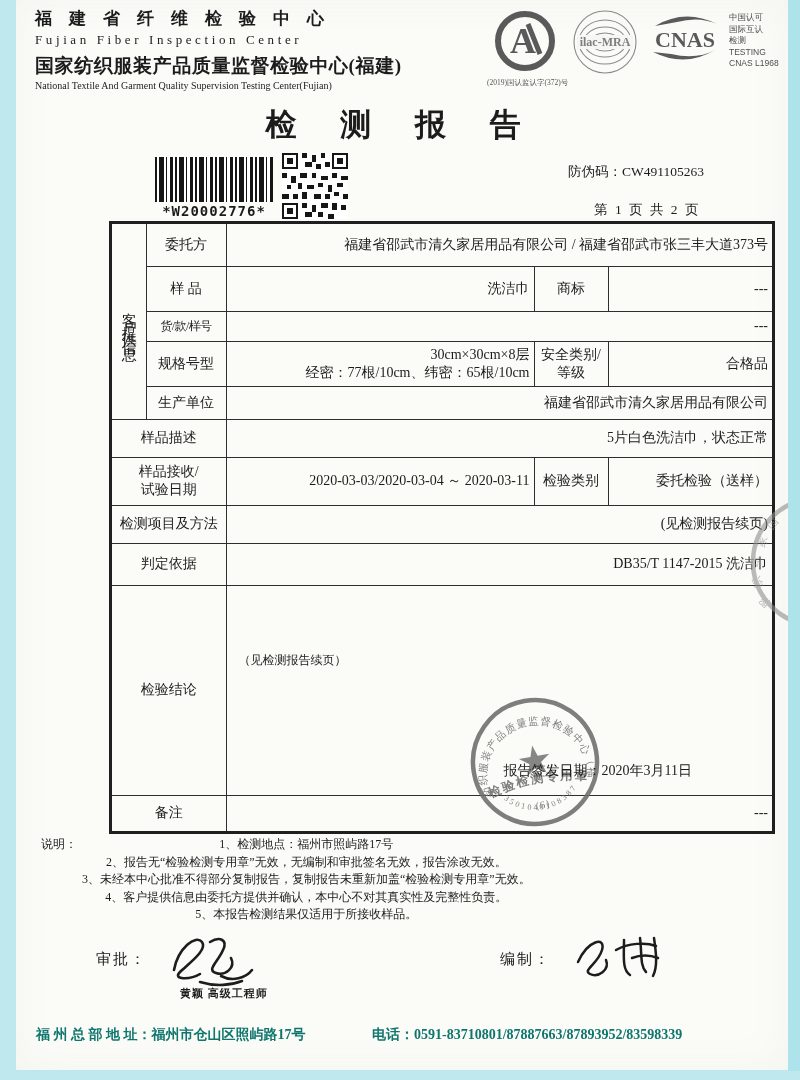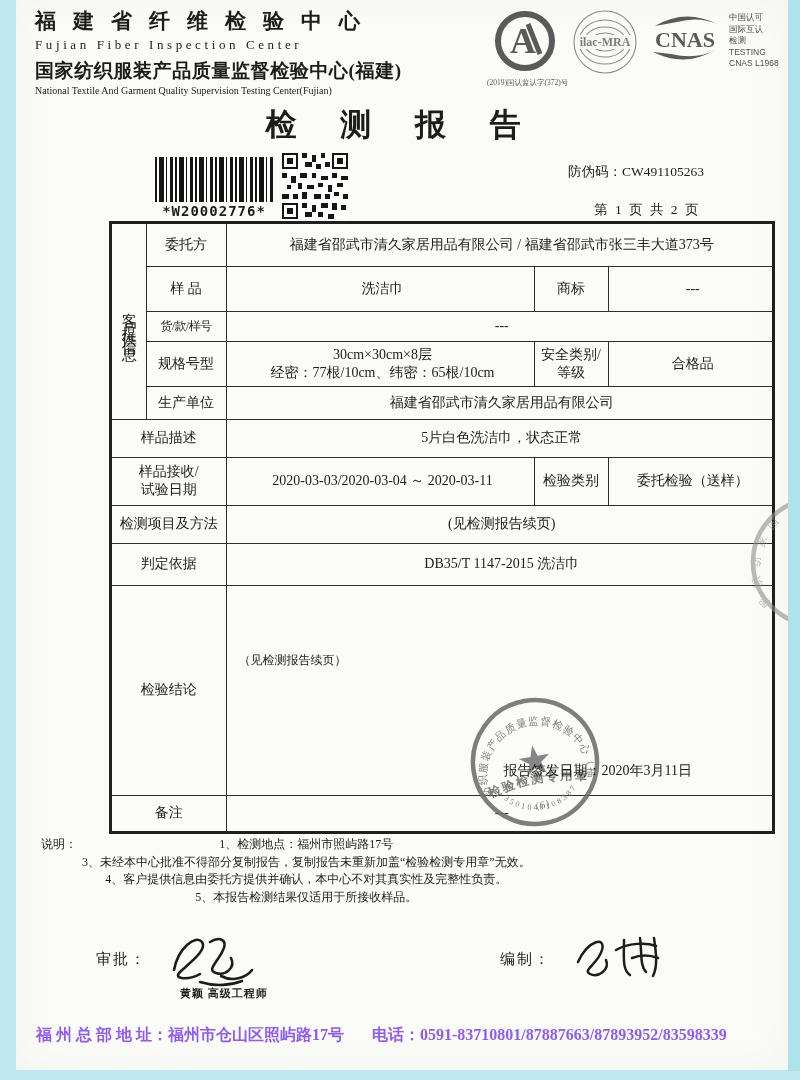--- a/index.html
+++ b/index.html
@@ -12,21 +12,21 @@
     overflow:hidden;
   }
   .page {
     position:absolute; left:16px; top:0; width:772px; height:1070px;
     background:#fbfbf8;
     overflow:hidden;
     box-shadow:inset 0 0 40px rgba(120,120,120,.06);
   }
   
   .org { position:absolute; left:19px; top:7px; }
-  .org-cn { font-size:21px; font-weight:bold; letter-spacing:17px; white-space:nowrap; }
+  .org-cn { font-size:17px; font-weight:bold; letter-spacing:17px; white-space:nowrap; }
   .org-en { font-size:13px; letter-spacing:3.6px; white-space:nowrap; margin-top:2px; color:#222; }
   .center-cn { font-size:19px; font-weight:bold; letter-spacing:0.6px; white-space:nowrap; margin-top:5px; }
   .center-en { font-size:10px; letter-spacing:0; white-space:nowrap; margin-top:1px; color:#222; }
   .logos { position:absolute; top:8px; left:375px; width:395px; height:80px; }
   .logo { position:absolute; text-align:center; color:#5c5c5c; }
   .logo-cma { left:0; top:4px; width:82px; }
   .logo-cma .nums { font-size:9px; letter-spacing:1px; line-height:11px; margin-top:3px; color:#555; font-family:"DejaVu Sans Mono",monospace; }
   .logo-ac { left:96px; top:2px; width:76px; }
   .logo-ac .cap { font-size:7.5px; margin-top:2px; color:#555; white-space:nowrap; }
   .logo-ilac { left:180px; top:0; width:68px; }
@@ -41,21 +41,21 @@
   .barcode-text { text-align:center; font-family:"DejaVu Sans Mono",monospace; font-size:14px; font-weight:bold; letter-spacing:1px; margin-top:1px; }
   .qr { position:absolute; left:266px; top:153px; width:66px; height:66px; }
   .antifake { position:absolute; left:552px; top:163px; font-size:13.5px; white-space:nowrap; }
   .pageinfo { position:absolute; left:578px; top:201px; font-size:13.5px; letter-spacing:2px; white-space:nowrap; }
   
   table.report { position:absolute; left:49px; top:222px; width:662px; border-collapse:collapse;
                  table-layout:fixed; font-size:14px; }
   table.report td { border:1.5px solid #2e2e2e; vertical-align:middle; }
   table.report { border:2.5px solid #1f1f1f; outline:1px solid #1f1f1f;margin-left:45px; }
   td.lab { text-align:center; padding:2px 1px; }
-  td.val { text-align:center; padding:2px 4px 2px 9px; }
+  td.val { text-align:right; padding:2px 4px 2px 9px; }
   .pre { white-space:pre-line; }
   .side-cell { text-align:center; }
   .side-vert { writing-mode:vertical-rl; letter-spacing:7px; font-size:15px; margin:0 auto; }
   .tight { font-size:12px; letter-spacing:-0.6px; padding:2px 0; }
   .concl-cell { position:relative; }
   .concl-note { position:absolute; left:12px; top:66px; font-size:12px; }
   .issue-date { position:absolute; left:277px; top:176px; font-size:14px; z-index:6; white-space:nowrap; }
   
   .stamp { position:absolute; left:434px; top:677px; width:170px; height:170px; z-index:4;
            transform:rotate(-10deg); opacity:.88; }
@@ -66,21 +66,21 @@
   .notes .nitems div { white-space:nowrap; }
   
   .signrow { position:absolute; left:0; top:928px; width:100%; height:80px; }
   .sig-label { position:absolute; font-size:15px; letter-spacing:2px; }
   .sig-approve-label { left:80px; top:22px; }
   .sig-prepare-label { left:484px; top:22px; }
   .sig-approve { position:absolute; left:142px; top:2px; }
   .sig-prepare { position:absolute; left:548px; top:0; }
   .sig-caption { position:absolute; left:164px; top:58px; font-size:11px; font-weight:bold; letter-spacing:1px; }
   
-  .footer { position:absolute; left:20px; top:1025px; width:740px; color:#8b5cf6; font-size:16px; font-weight:bold; line-height:20px; }
+  .footer { position:absolute; left:20px; top:1025px; width:740px; color:#0f766e; font-size:14px; font-weight:bold; line-height:20px; }
   .footer .frow { display:flex; }
   .footer .faddr { width:336px; flex:none; }
   .strip-right { position:absolute; right:0; top:0; width:12px; height:1080px; background:#aee3ec; }
   .strip-bottom { position:absolute; left:0; bottom:0; width:800px; height:9px; background:#bfe7ee; }
   svg text { font-family:"Liberation Serif","DejaVu Serif",serif; }
 </style>
 </head>
 <body>
 
 <div class="page">
@@ -290,20 +290,21 @@
       <text x="54" y="79" transform="rotate(-92 54 79)">纺</text>
       <text x="57" y="98" transform="rotate(-112 57 98)">织</text>
       <text x="65" y="116" transform="rotate(-132 65 116)">服</text>
     </g>
   </svg>
 
   <div class="notes">
     <div class="nlabel">说明：</div>
     <div class="nitems">
       <div>1、检测地点：福州市照屿路17号</div>
+      <div>2、报告无“检验检测专用章”无效，无编制和审批签名无效，报告涂改无效。</div>
       <div>3、未经本中心批准不得部分复制报告，复制报告未重新加盖“检验检测专用章”无效。</div>
       <div>4、客户提供信息由委托方提供并确认，本中心不对其真实性及完整性负责。</div>
       <div>5、本报告检测结果仅适用于所接收样品。</div>
     </div>
   </div>
 
   <div class="signrow">
     <div class="sig-label sig-approve-label">审批：</div>
     <svg class="sig-approve" width="130" height="58" viewBox="0 0 130 58">
       <g fill="none" stroke="#1d1d1d" stroke-width="2.6" stroke-linecap="round">

